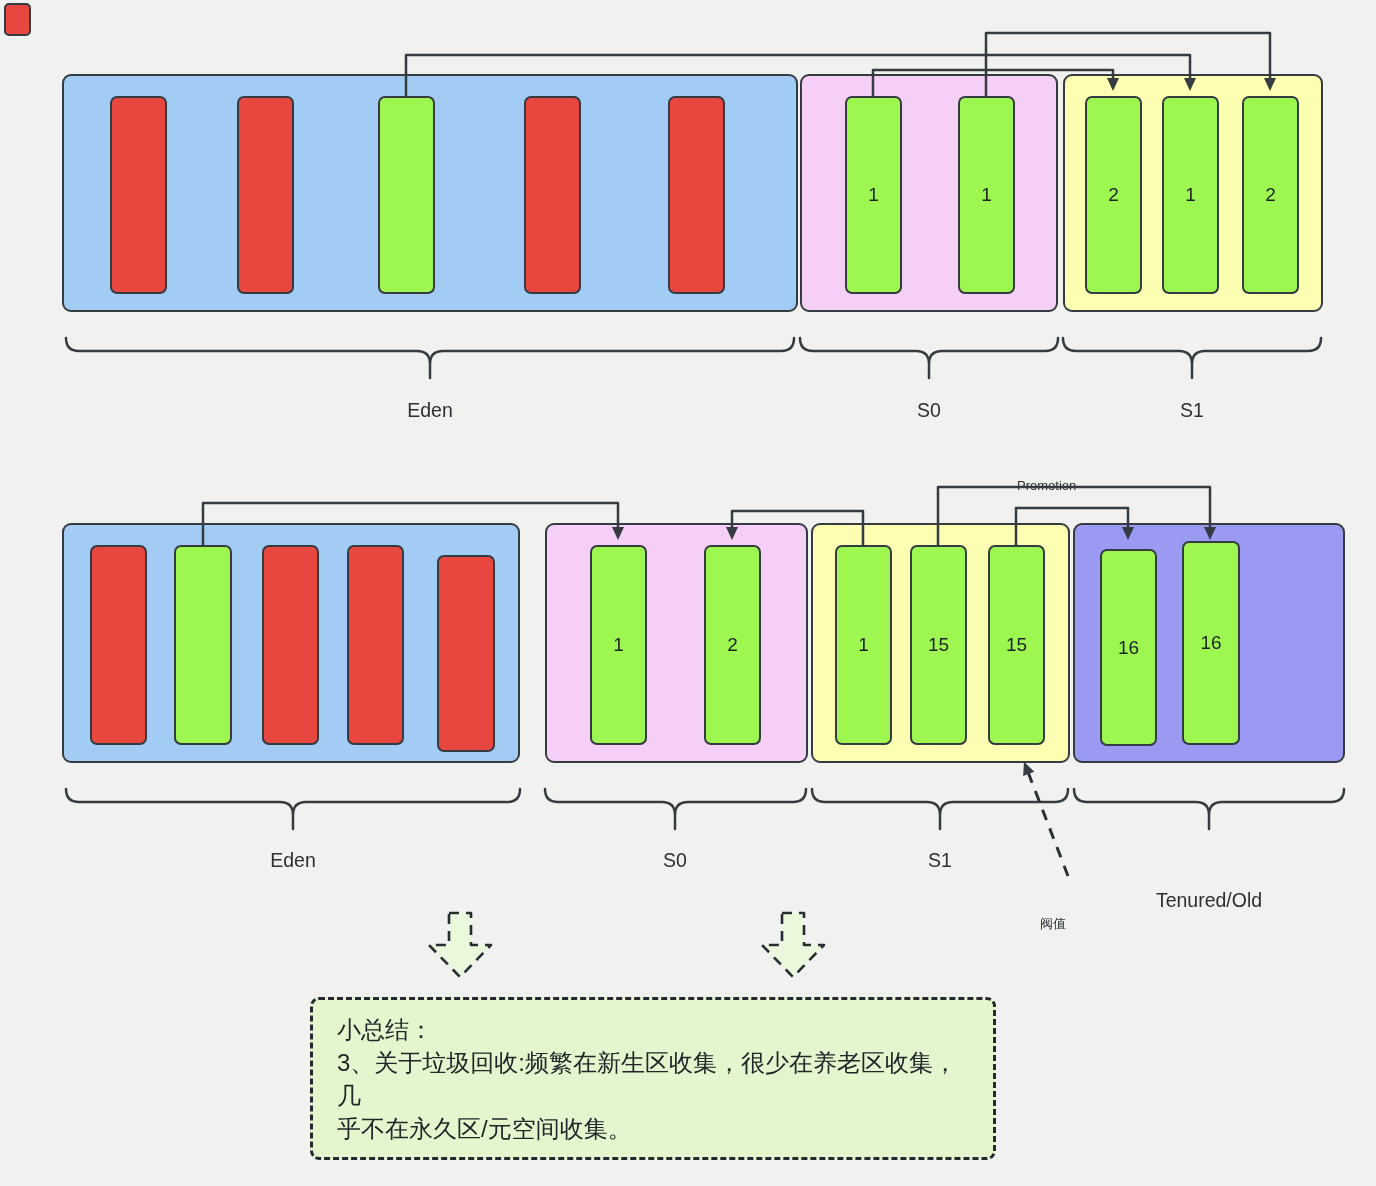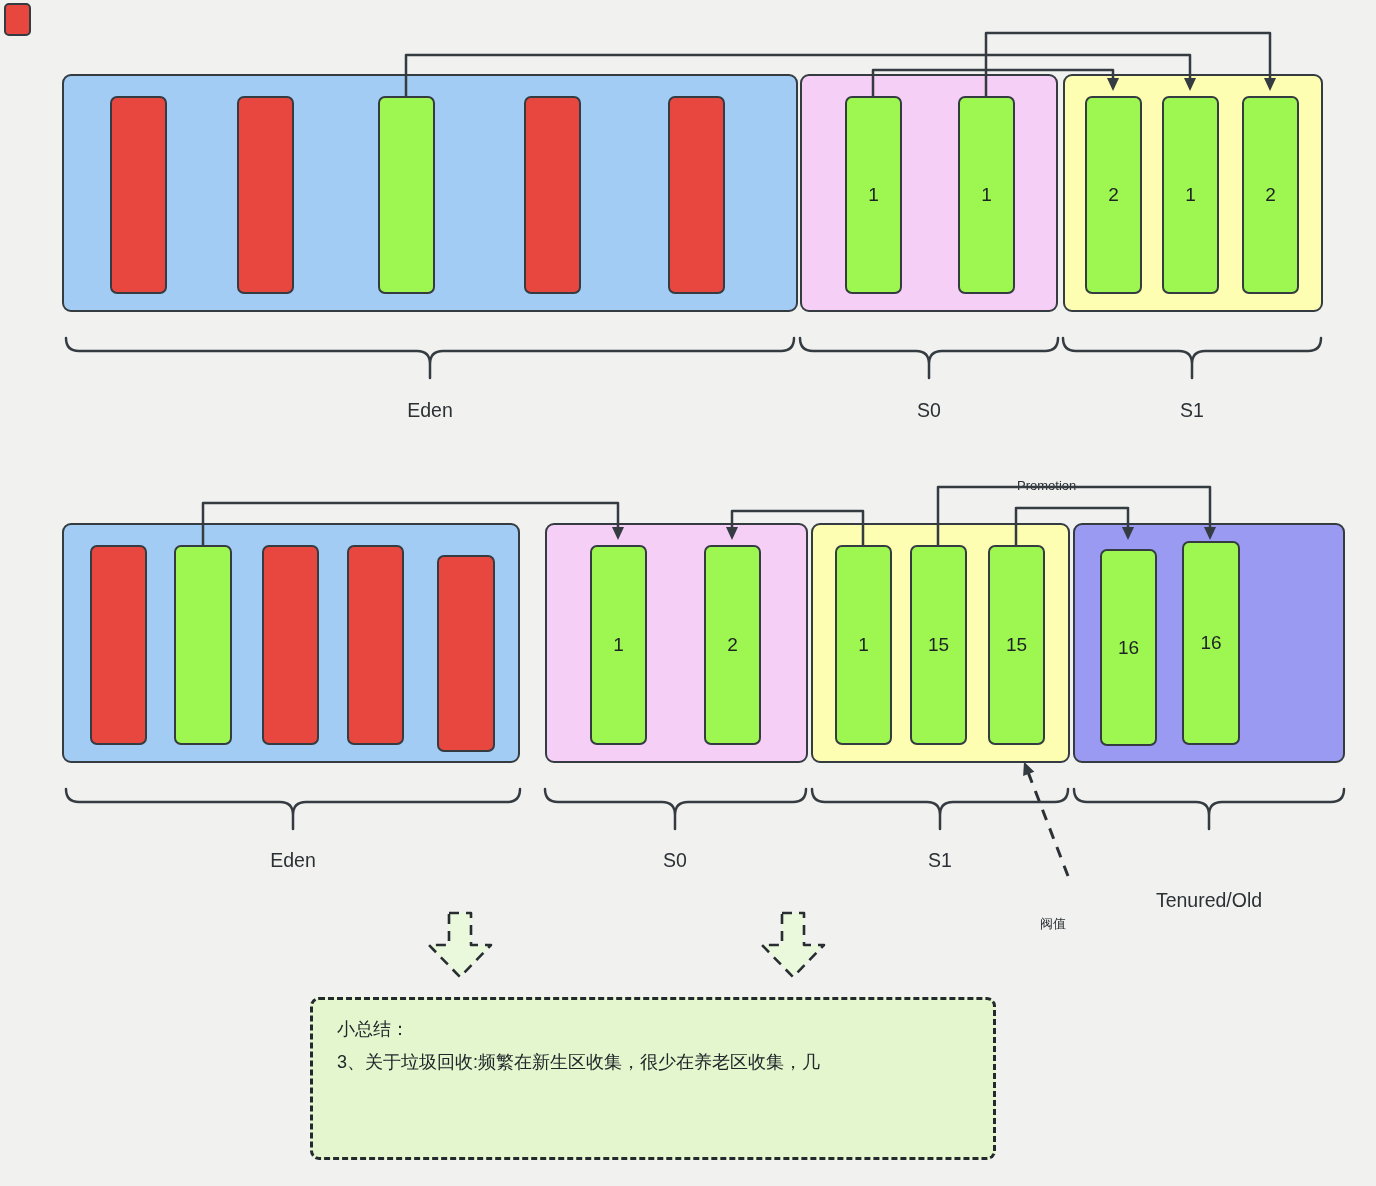--- a/index.html
+++ b/index.html
@@ -18,21 +18,21 @@
   .rlabel{position:absolute;width:240px;margin-left:-120px;text-align:center;font-size:19.5px;color:#2a3034;}
   .flabel{position:absolute;font-size:13px;color:#2a3034;white-space:nowrap;margin-top:20px;}
   #overlay{position:absolute;left:0;top:0;pointer-events:none;}
   .conn{fill:none;stroke:var(--stroke);stroke-width:2.5;stroke-linejoin:round;}
   .brace{fill:none;stroke:var(--stroke);stroke-width:2.5;stroke-linecap:round;stroke-linejoin:round;}
   .dashedline{fill:none;stroke:#2b3135;stroke-width:3;stroke-dasharray:11 9;}
   .blockarrow{fill:var(--pale);stroke:#272d31;stroke-width:2.6;stroke-dasharray:10 7;stroke-linejoin:round;}
   #arw path{fill:var(--stroke);}
   .summary{position:absolute;left:310px;top:997px;width:686px;height:163px;box-sizing:border-box;
            background:var(--summary);border:3.5px dashed #24292d;border-radius:9px;
-           padding:13px 24px;font-size:18px;line-height:33px;color:#20262a;}
+           padding:13px 24px;font-size:24px;line-height:33px;color:#20262a;}
   .stray{position:absolute;left:4px;top:3px;width:27px;height:33px;background:var(--red);
          border:2.5px solid var(--stroke);border-radius:5px;box-sizing:border-box;}
 </style>
 </head>
 <body>
 
 <div id="canvas">
 
   <div class="stray"></div>
 
@@ -81,20 +81,21 @@
   <div class="rlabel" style="left:293px;top:849px;">Eden</div>
   <div class="rlabel" style="left:675px;top:849px;">S0</div>
   <div class="rlabel" style="left:940px;top:849px;">S1</div>
   <div class="rlabel" style="left:1209px;top:849px;margin-top:40px;">Tenured/Old</div>
   <div class="flabel" style="left:1017px;top:458px;">Promotion</div>
   <div class="flabel" style="left:1040px;top:895px;">阀值</div>
 
   <div class="summary">
     <div>小总结：</div>
     <div>3、关于垃圾回收:频繁在新生区收集，很少在养老区收集，几</div>
+    <div>乎不在永久区/元空间收集。</div>
   </div>
 
   <svg id="overlay" width="1376" height="1186" viewBox="0 0 1376 1186">
     <defs>
       <marker id="arw" markerUnits="userSpaceOnUse" markerWidth="18" markerHeight="18" refX="3" refY="8" orient="auto">
         <path d="M1 2 L14 8 L1 14 Z"></path>
       </marker>
     </defs>
 
     <path class="conn" marker-end="url(#arw)" d="M 986 96 L 986 33 L 1270 33 L 1270 80"></path>

